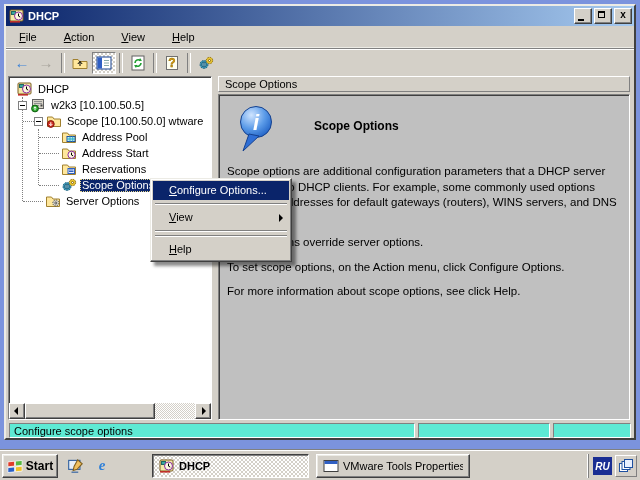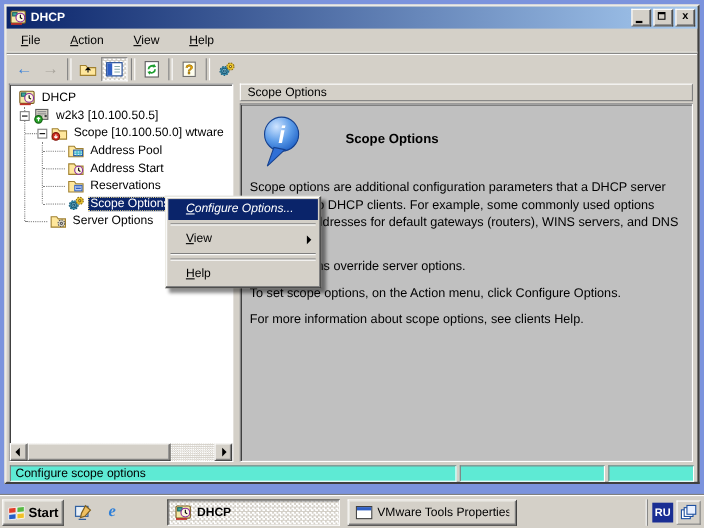--- a/index.html
+++ b/index.html
@@ -55,21 +55,21 @@
   .taskpad-head{display:flex;align-items:center;margin:8px 0 0 17px;height:52px;}
   .taskpad-head svg{width:40px;height:48px;flex:none;}
   .taskpad-title{font-size:12px;font-weight:bold;margin-left:38px;margin-top:-6px;}
   .taskpad-body{padding:0 10px 0 8px;}
   .taskpad-body p{font-size:11.5px;line-height:15.5px;margin:9px 0 0 0;}
 
   
   .context-menu{position:absolute;left:150px;top:178px;width:142px;background:#d4d0c8;padding:2px;z-index:50;
     border:1px solid;border-color:#ecebe5 #404040 #404040 #ecebe5;box-shadow:inset -1px -1px 0 #808080,inset 1px 1px 0 #ffffff,4px 4px 3px rgba(0,0,0,0.45);box-sizing:border-box;}
   .cm-item{height:19px;line-height:19px;font-size:11px;padding:0 12px 0 16px;position:relative;color:#000;}
-  .cm-item.hl{background:#0a246a;color:#fff;font-style:italic;}
+  .cm-item.hl{background:#0a246a;color:#fff;}
   .cm-sep{border-top:1px solid #808080;border-bottom:1px solid #ffffff;margin:3px 2px;height:0;}
   .cm-arrow{position:absolute;right:6px;top:6px;width:0;height:0;border-left:4px solid #000;border-top:4px solid transparent;border-bottom:4px solid transparent;}
 
   
   .statusbar{height:20px;display:flex;align-items:center;padding:0 3px;gap:3px;}
   .sb-pane{height:15px;font-size:11px;line-height:14px;padding-left:4px;background:#5eead4;
     border:1px solid;border-color:#808080 #ffffff #ffffff #808080;box-sizing:border-box;}
   .sb-main{flex:1;}
   .sb-2{width:132px;flex:none;}
   .sb-3{width:78px;flex:none;}
@@ -94,21 +94,21 @@
   .ie-e{font-size:15px;font-weight:bold;font-style:italic;color:#2e7fd8;font-family:"Liberation Serif",serif;}
   .taskbtns{display:flex;align-items:center;margin-left:40px;gap:7px;}
   .task-btn{height:24px;display:flex;align-items:center;padding:0 6px;gap:4px;font-size:11px;box-sizing:border-box;}
   .task-btn.active{width:157px;font-weight:bold;background-image:repeating-conic-gradient(#ffffff 0% 25%,#d4d0c8 0% 50%);background-size:4px 4px;
     border:1px solid;border-color:#404040 #ffffff #ffffff #404040;box-shadow:inset 1px 1px 0 #808080;}
   .task-btn.normal{width:154px;background:#d4d0c8;
     border:1px solid;border-color:#ffffff #404040 #404040 #ffffff;box-shadow:inset -1px -1px 0 #808080,inset 1px 1px 0 #ecebe5;}
   .task-btn .wicon{width:16px;height:16px;flex:none;}
   .task-label{white-space:nowrap;overflow:hidden;}
   .tray{position:absolute;right:3px;top:3px;height:24px;display:flex;align-items:center;gap:3px;padding-left:4px;border-left:1px solid #808080;box-shadow:-1px 0 0 #ffffff;}
-  .lang-ind{width:19px;height:18px;background:#1a2e93;color:#fff;font-size:10px;font-weight:bold;display:flex;align-items:center;justify-content:center;}
+  .lang-ind{width:19px;height:18px;background:#1a2e93;color:#fff;font-size:10px;font-weight:bold;display:flex;align-items:center;justify-content:center;font-style:italic;}
   .tray-icn{width:20px;height:20px;display:flex;align-items:center;justify-content:center;
     border:1px solid;border-color:#ffffff #808080 #808080 #ffffff;background:#d4d0c8;}
 </style>
 </head>
 <body>
 
 <div class="screen">
 
   <div class="window">
 
@@ -316,21 +316,21 @@
               <circle cx="20" cy="17" r="15.5" fill="url(#ig1)" stroke="#15418f"></circle>
               <path d="M13 29 L7 46 L23 31 Z" fill="#2f6fd6" stroke="#15418f"></path>
               <text x="20" y="25" text-anchor="middle" font-size="22" font-weight="bold" font-style="italic" fill="#ffffff">i</text>
             </svg>
             <span class="taskpad-title">Scope Options</span>
           </div>
           <div class="taskpad-body">
             <p>Scope options are additional configuration parameters that a DHCP server can assign to DHCP clients. For example, some commonly used options include IP addresses for default gateways (routers), WINS servers, and DNS servers.</p>
             <p>Scope options override server options.</p>
             <p>To set scope options, on the Action menu, click Configure Options.</p>
-            <p>For more information about scope options, see clients Help.</p>
+            <p>For more information about scope options, see click Help.</p>
           </div>
         </div>
       </div>
     </div>
 
     <div class="statusbar">
       <span class="sb-pane sb-main">Configure scope options</span>
       <span class="sb-pane sb-2"></span>
       <span class="sb-pane sb-3"></span>
     </div>

